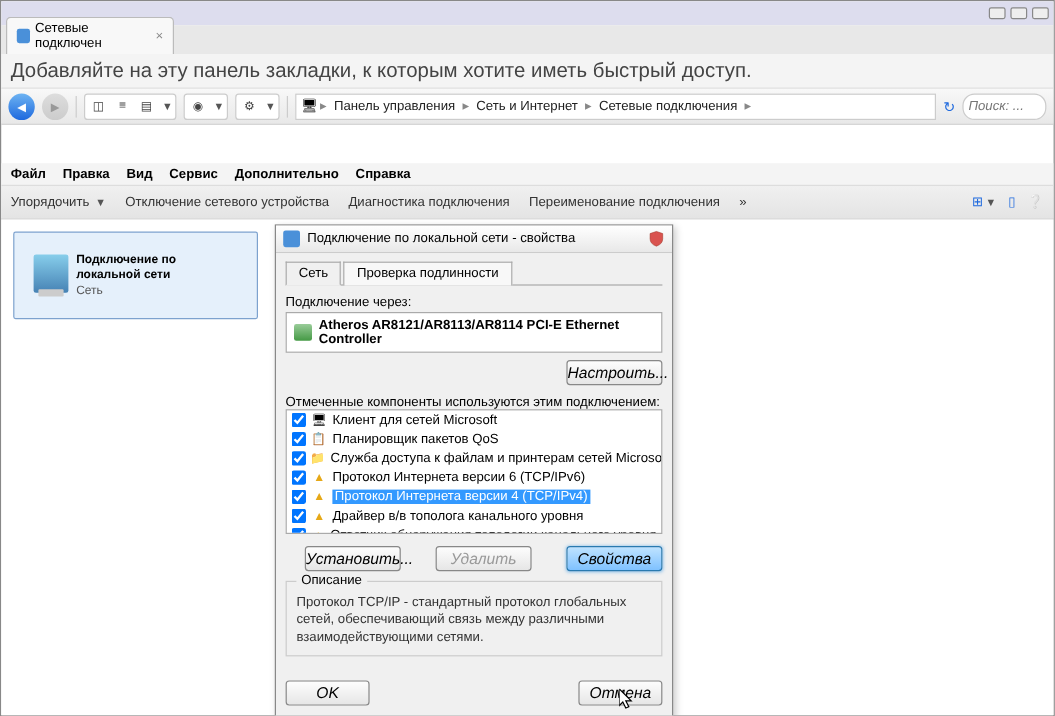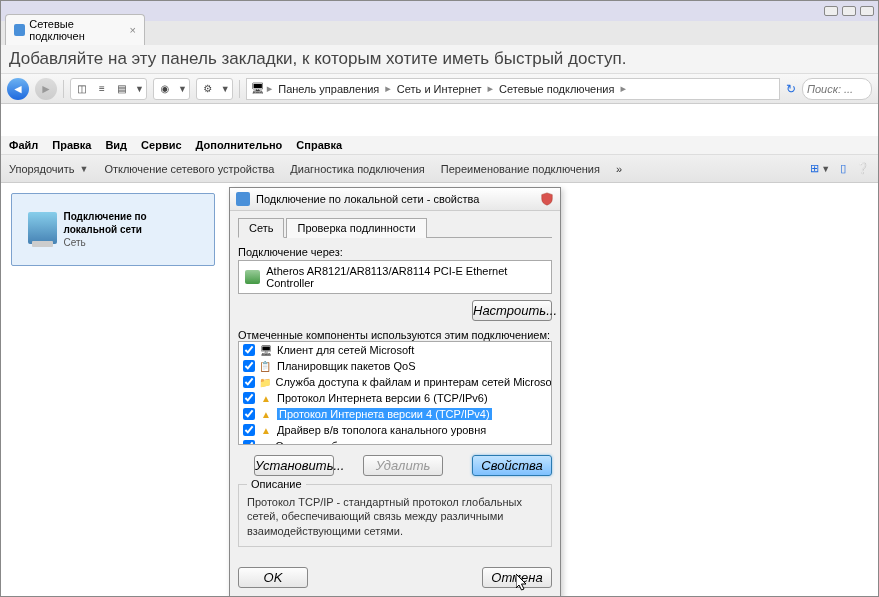--- a/index.html
+++ b/index.html
@@ -57,21 +57,21 @@
   .dlg-title-icon { width: 14px; height: 14px; background: #4a90d9; border-radius: 2px; }
   .dlg-shield { width: 14px; height: 14px; margin-left:auto;}
   .dlg-body { padding: 6px 8px 10px 8px; background:#f0f0f0;}
   
   
   .dlg-tabs { display: flex; border-bottom: 1px solid #aaa; margin-bottom: 8px; }
   .dlg-tab { padding: 3px 10px; border: 1px solid #aaa; border-bottom: none; background: #f8f8f8; margin-right: 2px; position: relative; top: 1px; cursor:default;}
   .dlg-tab.active { background: #f0f0f0; border-bottom: 1px solid #f0f0f0; }
   
   
-  .adapter-box { border: 1px solid #aaa; background: #fff; padding: 4px 6px; display: flex; align-items: center; gap: 6px; margin-top: 2px; }
+  .adapter-box { border: 1px solid #aaa; background: #fff; padding: 4px 6px; display: flex; align-items: center; gap: 6px; margin-top: 2px; font-weight: bold; }
   .adapter-icon { width: 16px; height: 14px; background: linear-gradient(#9c9, #494); border-radius:2px;}
   
   .cfg-btn-row { display: flex; justify-content: flex-end; margin: 6px 0 8px 0; }
   
   .component-list { border: 1px solid #aaa; background: #fff; height: 104px; overflow: hidden; }
   .comp-row { display: flex; align-items: center; gap: 4px; padding: 1px 4px; font-size: 11px; white-space: nowrap; }
   .comp-row input[type=checkbox] { width: 12px; height: 12px; margin: 0; }
   .comp-icon { width: 14px; height: 14px; display:inline-flex;align-items:center;justify-content:center;font-size:10px;}
   .comp-row.sel .label { background: #3399ff; color: #fff; padding: 0 2px; }
   

